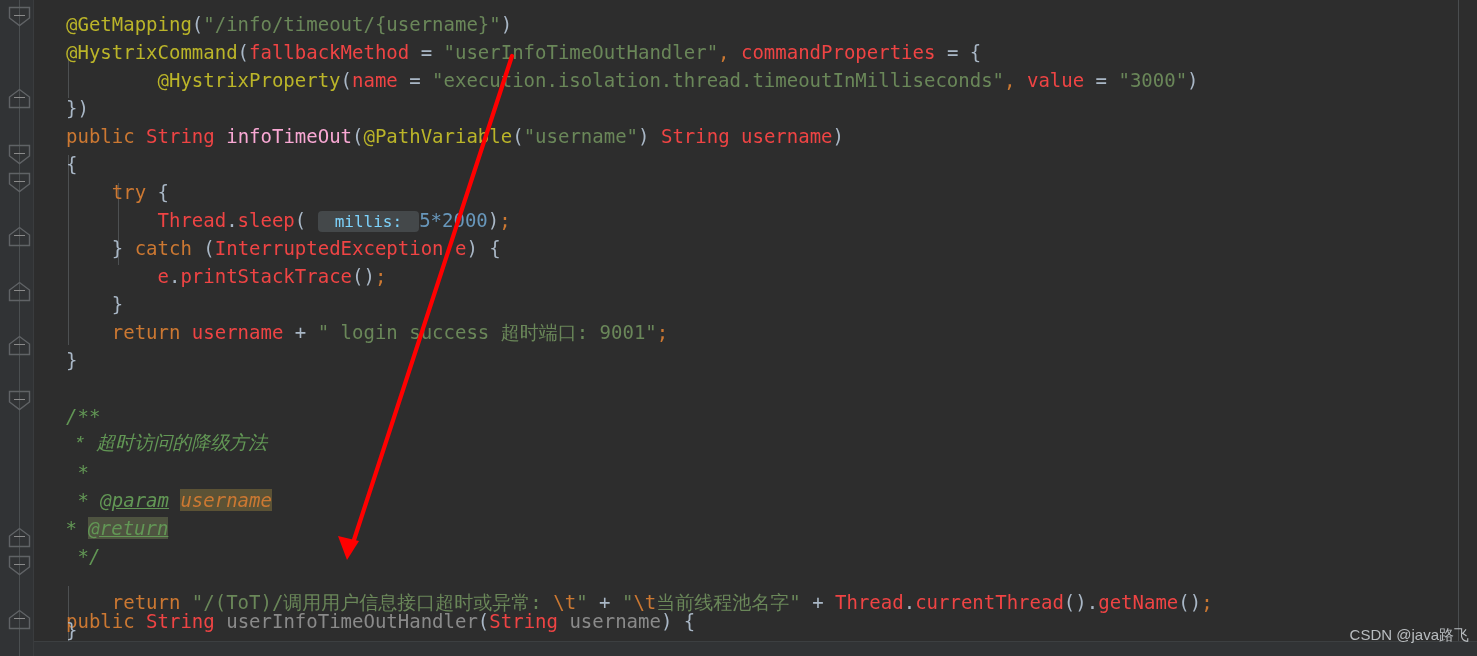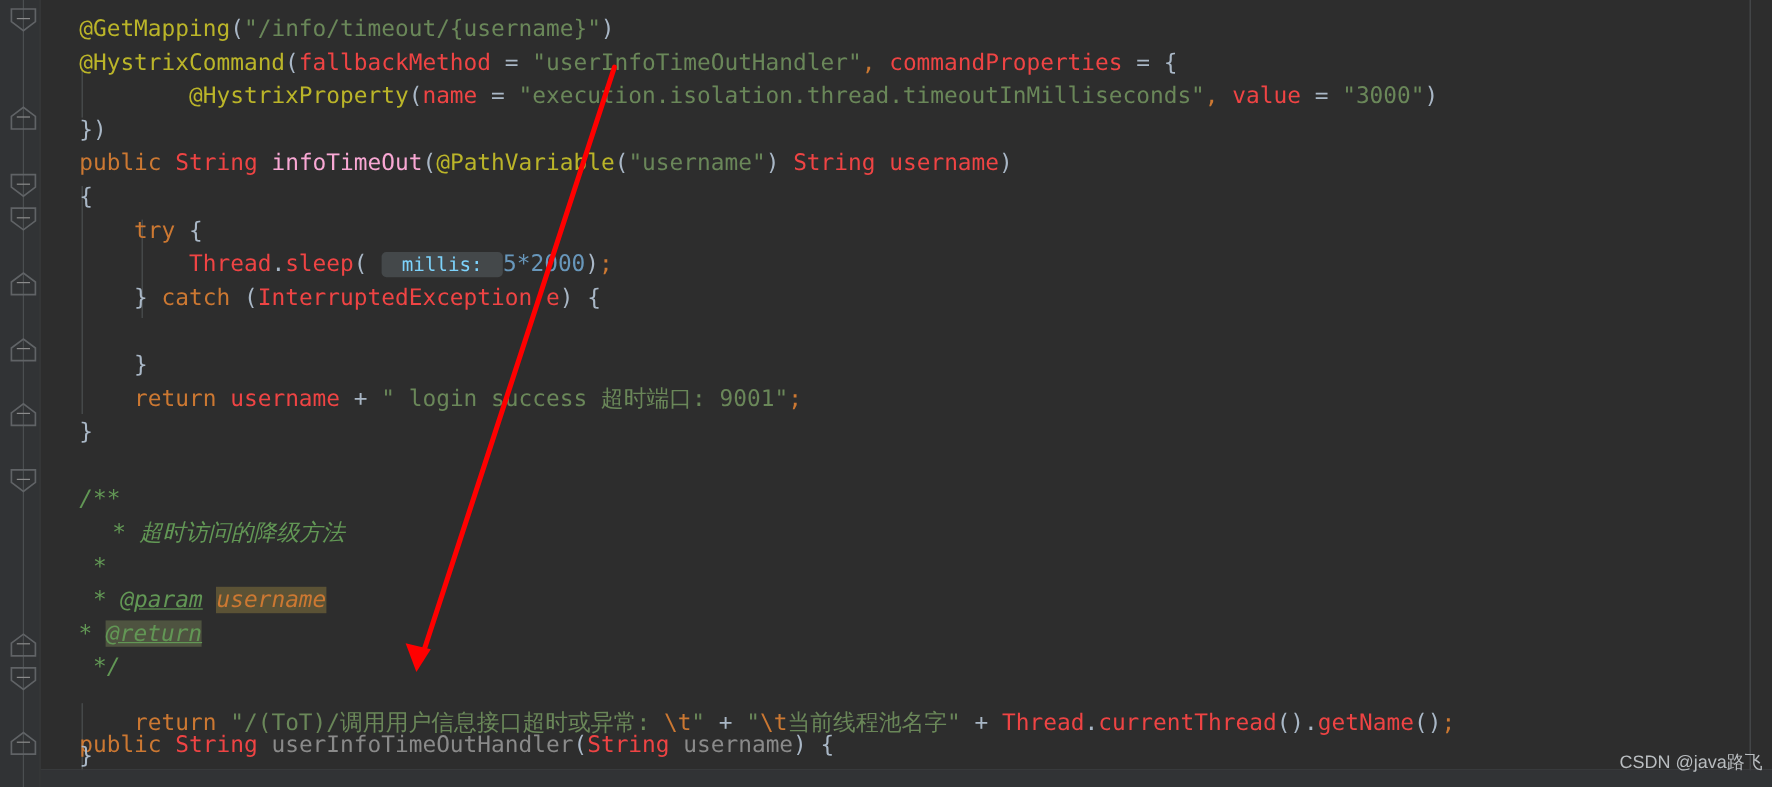--- a/index.html
+++ b/index.html
@@ -251,30 +251,31 @@
     <div class="line" style="top:122px; left:32px;"><span class="tk-kw">public</span><span> </span><span class="tk-id">String</span><span> </span><span class="tk-mth">infoTimeOut</span><span class="tk-par">(</span><span class="tk-ann">@PathVariable</span><span class="tk-par">(</span><span class="tk-str">"username"</span><span class="tk-par">) </span><span class="tk-id">String</span><span> </span><span class="tk-id">username</span><span class="tk-par">)</span></div>
 
     <div class="line" style="top:150px; left:32px;"><span class="tk-par">{</span></div>
 
     <div class="line" style="top:178px; left:32px;"><span>    </span><span class="tk-kw">try</span><span class="tk-par"> {</span></div>
 
     <div class="line" style="top:206px; left:32px;"><span>        </span><span class="tk-id">Thread</span><span class="tk-par">.</span><span class="tk-id tk-itl">sleep</span><span class="tk-par">( </span><span class="hint">millis:</span><span class="tk-num">5*2000</span><span class="tk-par">)</span><span class="tk-kw">;</span></div>
 
     <div class="line" style="top:234px; left:32px;"><span>    </span><span class="tk-par">} </span><span class="tk-kw">catch</span><span class="tk-par"> (</span><span class="tk-id">InterruptedException</span><span> </span><span class="tk-id">e</span><span class="tk-par">) {</span></div>
 
+    <div class="line" style="top:262px; left:32px;"><span>        </span><span class="tk-id">e</span><span class="tk-par">.</span><span class="tk-id">printStackTrace</span><span class="tk-par">()</span><span class="tk-kw">;</span></div>
 
     <div class="line" style="top:290px; left:32px;"><span>    </span><span class="tk-par">}</span></div>
 
     <div class="line" style="top:318px; left:32px;"><span>    </span><span class="tk-kw">return</span><span> </span><span class="tk-id">username</span><span class="tk-par"> + </span><span class="tk-str">" login success 超时端口: 9001"</span><span class="tk-kw">;</span></div>
 
     <div class="line" style="top:346px; left:32px;"><span class="tk-par">}</span></div>
 
     <div class="line" style="top:402px; left:32px;"><span class="tk-cmt">/**</span></div>
 
-    <div class="line" style="top:430px; left:48px;"><span class="tk-cmt"> * </span><span class="tk-cmt">超时访问的降级方法</span></div>
+    <div class="line" style="top:430px; left:28px;font-family:Liberation Mono, monospace;"><span class="tk-cmt"> * </span><span class="tk-cmt">超时访问的降级方法</span></div>
 
     <div class="line" style="top:458px; left:32px;"><span class="tk-cmt"> *</span></div>
 
     <div class="line" style="top:486px; left:32px;"><span class="tk-cmt"> * </span><span class="tk-tag">@param</span><span class="tk-cmt"> </span><span class="hl-param" style="color:#CC7832; font-style:italic;">username</span></div>
 
     <div class="line" style="top:514px; left:20px;"><span class="tk-cmt"> * </span><span class="tk-tag hl-return">@return</span></div>
 
     <div class="line" style="top:542px; left:32px;"><span class="tk-cmt"> */</span></div>
 
     <div class="line" style="top:560px; left:32px;margin-top:47px;"><span class="tk-kw">public</span><span> </span><span class="tk-id">String</span><span> </span><span class="tk-gray">userInfoTimeOutHandler</span><span class="tk-par">(</span><span class="tk-id">String</span><span> </span><span class="tk-gray">username</span><span class="tk-par">) {</span></div>

